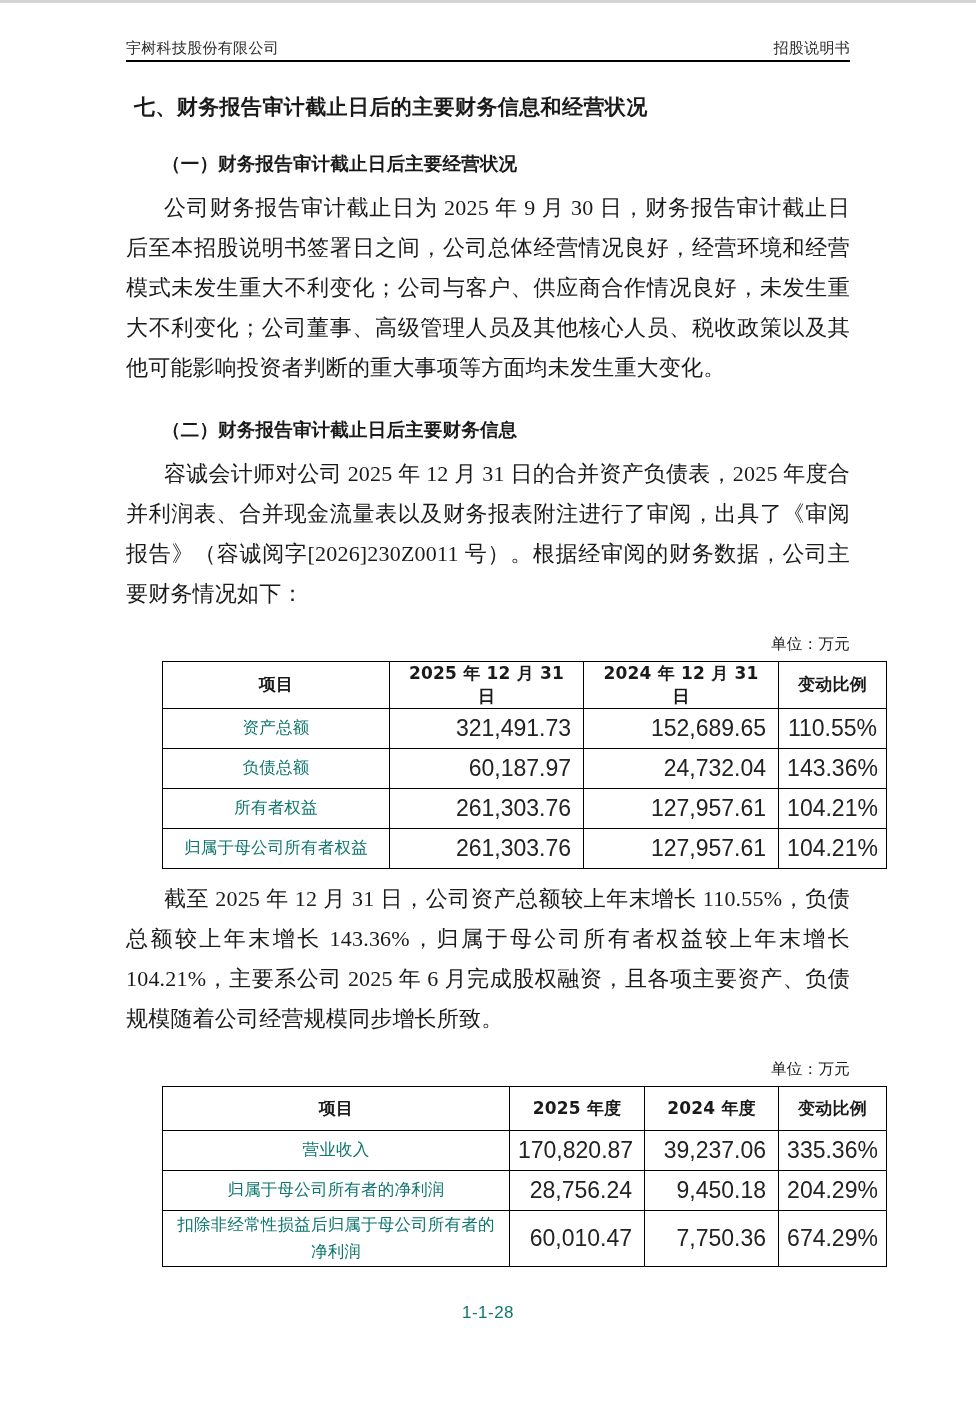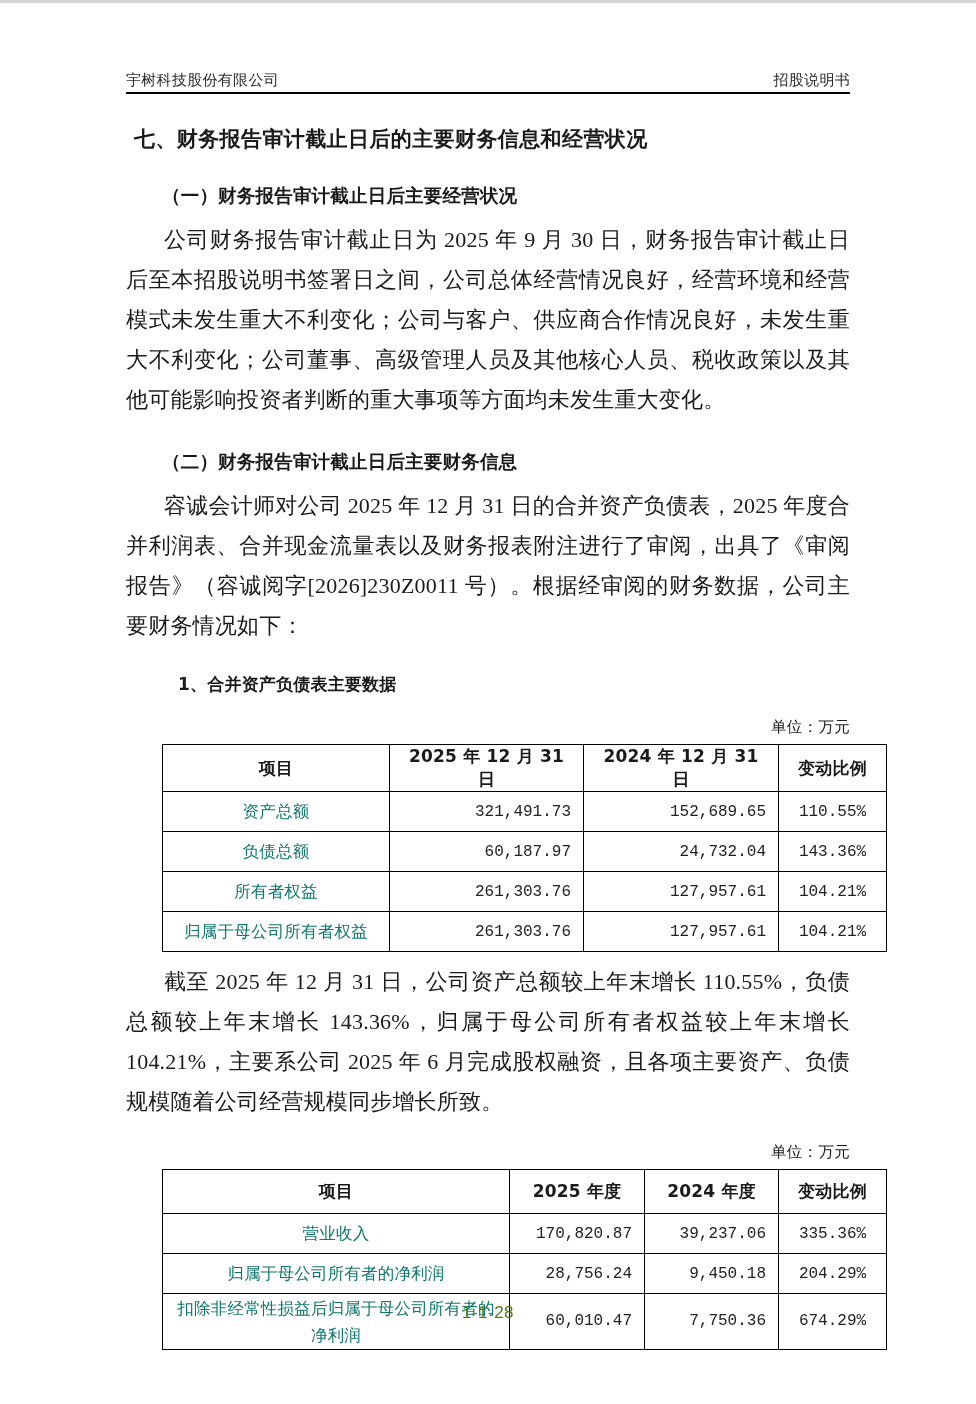--- a/index.html
+++ b/index.html
@@ -35,21 +35,21 @@
     position: absolute;
     left: 126px;
     top: 0;
     width: 724px;
   }
   
   .doc-header {
     display: flex;
     justify-content: space-between;
     align-items: flex-end;
-    padding-top: 68px;
+    padding-top: 36px;
     font-size: 15px;
     line-height: 1.2;
     color: #2b2b2b;
     font-family: "Liberation Serif", "DejaVu Serif", serif;
   }
   .doc-header .left { letter-spacing: .3px; }
   .doc-header .right { letter-spacing: .3px; }
   .header-rule {
     margin-top: 3px;
     border-bottom: 2.6px solid #000;
@@ -125,22 +125,22 @@
     letter-spacing: .2px;
   }
   table.fin-table td.label {
     text-align: center;
     color: #0f766e;
     letter-spacing: .2px;
   }
   table.fin-table td.num {
     text-align: right;
     padding-right: 12px;
-    font-family: Liberation Mono, monospace;
-    font-size: 16px;
+    font-family: Liberation Sans, sans-serif;
+    font-size: 23px;
     color: #222;
   }
   table.fin-table td.num.pct {
     text-align: center;
     padding-right: 8px;
   }
   table.fin-table tr.tall td { height: 56px; line-height: 27px; }
   
   table.t1 col.c0 { width: 227px; }
   table.t1 col.c1 { width: 194px; }
@@ -154,21 +154,21 @@
   
   .page-footer {
     position: absolute;
     left: 0;
     top: 1300px;
     width: 976px;
     text-align: center;
     font-size: 17px;
     font-family: "Liberation Sans", "DejaVu Sans", sans-serif;
     letter-spacing: .5px;
-    color: #4d7c0f;
+    color: #0f766e;
   }
 </style>
 </head>
 <body>
 
 <div class="top-strip"></div>
 
 <div class="page">
   <div class="content">
 
@@ -179,21 +179,20 @@
     <div class="header-rule"></div>
 
     <h1 class="section-title">七、财务报告审计截止日后的主要财务信息和经营状况</h1>
 
     <h2 class="sub-title">（一）财务报告审计截止日后主要经营状况</h2>
     <p class="body-text">公司财务报告审计截止日为 2025 年 9 月 30 日，财务报告审计截止日后至本招股说明书签署日之间，公司总体经营情况良好，经营环境和经营模式未发生重大不利变化；公司与客户、供应商合作情况良好，未发生重大不利变化；公司董事、高级管理人员及其他核心人员、税收政策以及其他可能影响投资者判断的重大事项等方面均未发生重大变化。</p>
 
     <h2 class="sub-title">（二）财务报告审计截止日后主要财务信息</h2>
     <p class="body-text">容诚会计师对公司 2025 年 12 月 31 日的合并资产负债表，2025 年度合并利润表、合并现金流量表以及财务报表附注进行了审阅，出具了《审阅报告》（容诚阅字[2026]230Z0011 号）。根据经审阅的财务数据，公司主要财务情况如下：</p>
 
-    <h3 class="item-title">1、合并资产负债表主要数据</h3>
     <div class="unit-line">单位：万元</div>
 
     <table class="fin-table t1">
       <colgroup>
           <col class="c0">
           <col class="c1">
           <col class="c2">
           <col class="c3">
         </colgroup>
       <thead>

